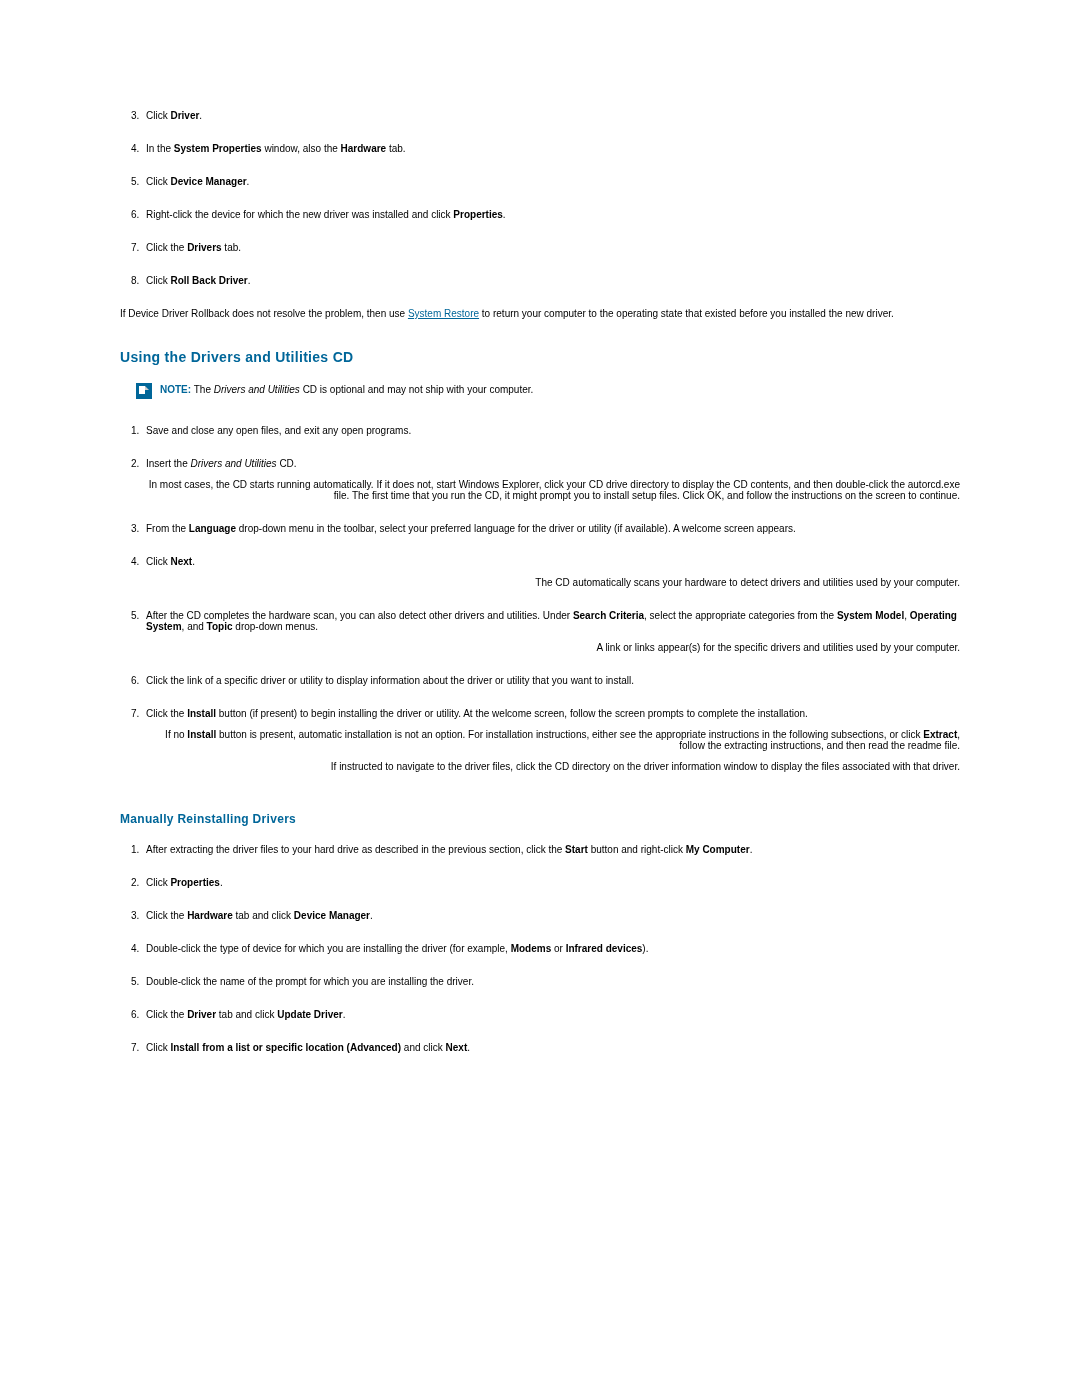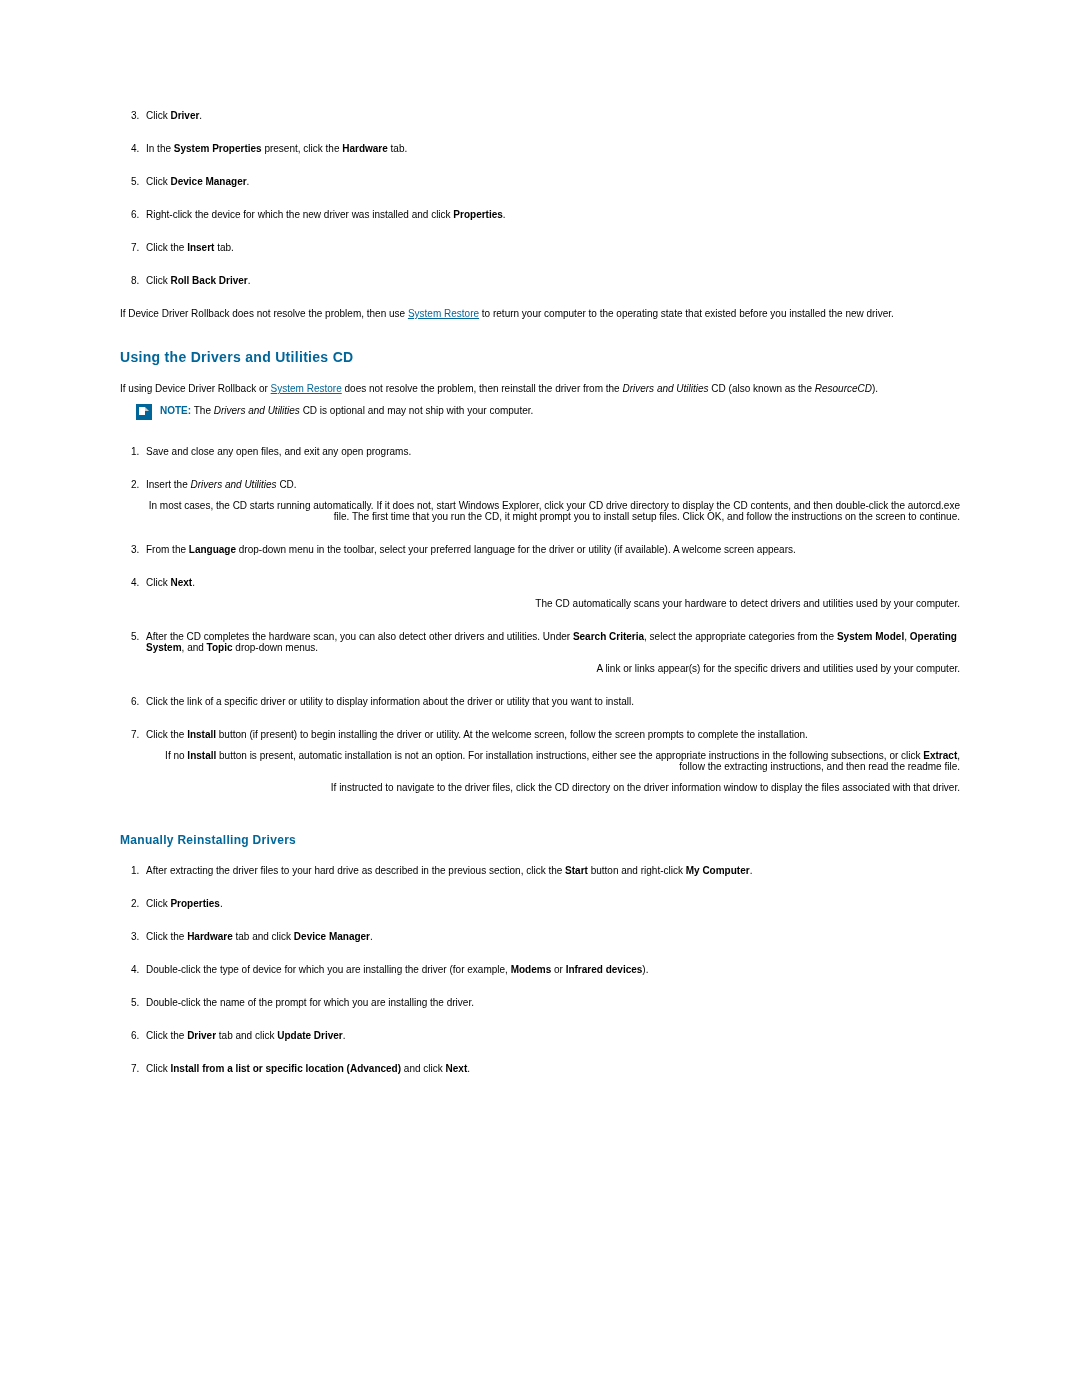--- a/index.html
+++ b/index.html
@@ -90,45 +90,42 @@
 </head>
 <body>
 
 <div class="page">
 
   <ol class="steps" start="3">
     <li>
       <span>Click </span><b>Driver</b><span>.</span>
     </li>
     <li>
-      <span>In the </span><b>System Properties</b><span> present, click the </span><b>Hardware</b><span> tab.</span>
+      <span>In the </span><b>System Properties</b><span> window, also the </span><b>Hardware</b><span> tab.</span>
     </li>
     <li>
       <span>Click </span><b>Device Manager</b><span>.</span>
     </li>
     <li>
       <span>Right-click the device for which the new driver was installed and click </span><b>Properties</b><span>.</span>
     </li>
     <li>
-      <span>Click the </span><b>Insert</b><span> tab.</span>
+      <span>Click the </span><b>Drivers</b><span> tab.</span>
     </li>
     <li>
       <span>Click </span><b>Roll Back Driver</b><span>.</span>
     </li>
   </ol>
 
   <div class="para">
     <span>If Device Driver Rollback does not resolve the problem, then use </span><a class="link">System Restore</a><span> to return your computer to the operating state that existed before you installed the new driver.</span>
   </div>
 
   <div class="heading">Using the Drivers and Utilities CD</div>
 
-  <div class="para2">
-    <span>If using Device Driver Rollback or </span><a class="link">System Restore</a><span> does not resolve the problem, then reinstall the driver from the </span><i>Drivers and Utilities</i><span> CD (also known as the </span><i>ResourceCD</i><span>).</span>
-  </div>
 
   <div class="note-row">
     <div class="note-icon"></div>
     <div class="note-text">
       <b>NOTE:</b><span class="body"><span> The </span><i>Drivers and Utilities</i><span> CD is optional and may not ship with your computer.</span></span>
     </div>
   </div>
 
   <ol class="steps">
     <li>

